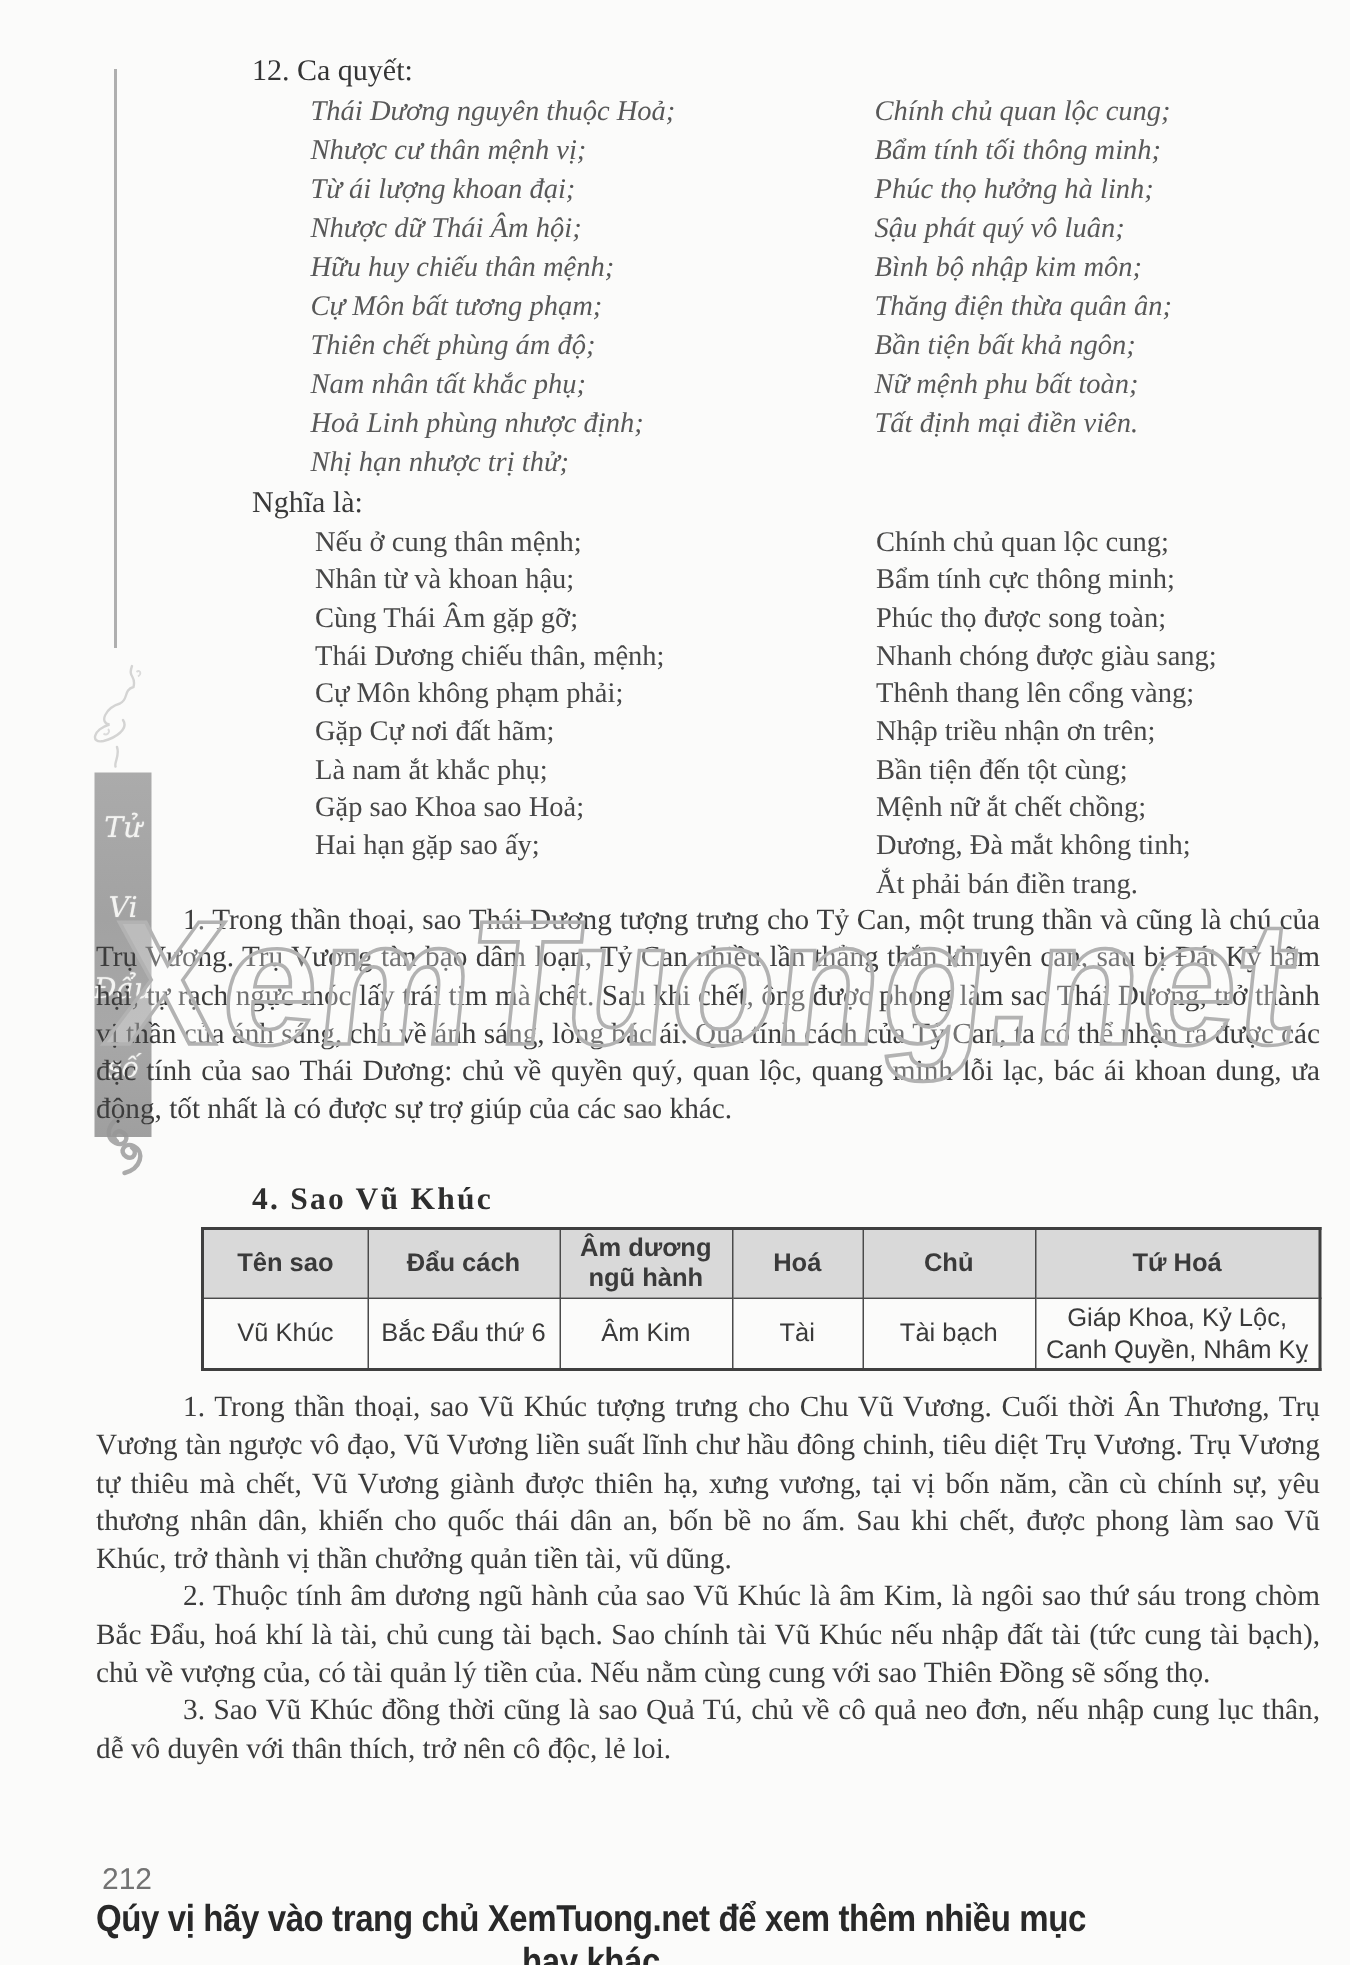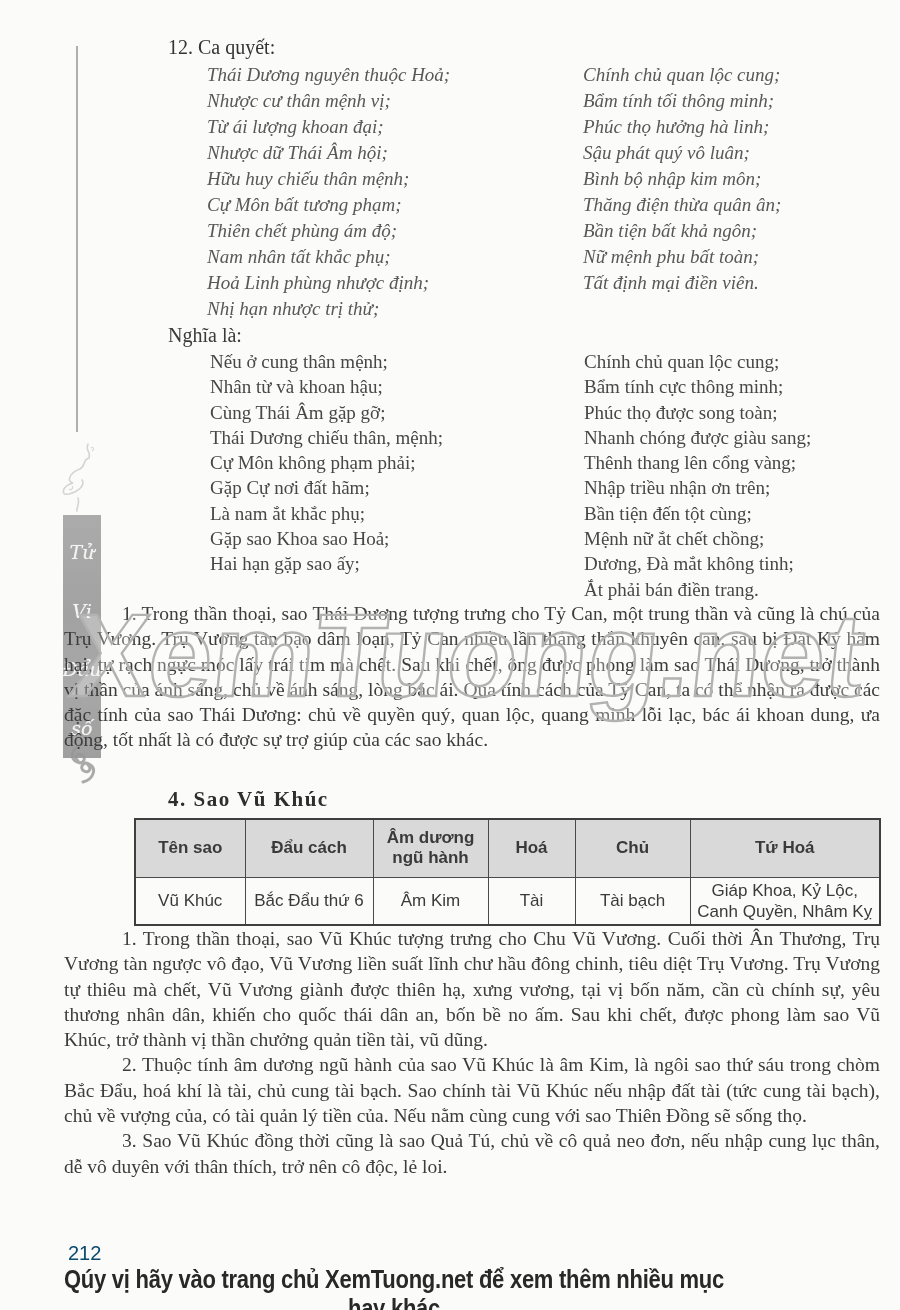--- a/index.html
+++ b/index.html
@@ -9,21 +9,21 @@
     background:#fbfbfa; overflow:hidden;
     font-family:"Liberation Serif", serif; color:#3d3d3d;
   }
   
   .binding-line { position:absolute; left:76px; top:46px; width:2px; height:386px;
     background:#9c9c9c; opacity:.8; }
   .ink-smudge { position:absolute; left:58px; top:436px; width:48px; height:78px; opacity:.55; }
   .sidebar-bar { position:absolute; left:63px; top:515px; width:38px; height:243px;
     background:linear-gradient(180deg,#ababab,#a2a2a2 40%,#a8a8a8 70%,#9f9f9f);
     display:flex; flex-direction:column; align-items:center; justify-content:space-between;
-    padding:28px 0 20px 0; }
+    padding:28px 0 36px 0; }
   .sidebar-bar span { color:#f4f4f2; font-style:italic; font-size:19px; line-height:1;
     font-family:"DejaVu Serif", serif; text-shadow:0 0 1px rgba(255,255,255,.5); }
   .sidebar-ornament { position:absolute; left:66px; top:742px; width:34px; height:42px; opacity:.8; }
 
   
   .h-caquyet { position:absolute; left:168px; top:36px; font-size:20px; color:#343434; }
   .verse-col { position:absolute; top:62px; font-style:italic; font-size:19px;
     line-height:26px; color:#585858; white-space:nowrap; }
   .verse-col.left  { left:207px; }
   .verse-col.right { left:583px; }
@@ -41,32 +41,32 @@
   #paras-vukhuc   { top:926px; }
 
   
   .h-vukhuc { position:absolute; left:168px; top:787px; font-size:21px; font-weight:bold;
     letter-spacing:1.5px; color:#2e2e2e; }
   .star-table { position:absolute; left:134px; top:818px; width:745px;
     border-collapse:collapse; table-layout:fixed;
     font-family:"Liberation Sans", sans-serif; font-size:17px; color:#3a3a3a; }
   .star-table th, .star-table td { border:1.5px solid #4a4a4a; text-align:center;
     vertical-align:middle; padding:2px 3px; }
-  .star-table thead tr { height:58px; }
+  .star-table thead tr { height:46px; }
   .star-table tbody tr { height:47px; }
   .star-table th { background:#d9d9d9; font-weight:bold; line-height:20px; }
   .star-table td { line-height:21px; }
   .star-table { border:2px solid #3f3f3f; }
 
   
   .watermark { position:absolute; left:66px; top:580px; pointer-events:none; }
 
   
   .page-number { position:absolute; left:68px; top:1242px;
-    font-family:"Liberation Sans", sans-serif; font-size:20px; color:#0c4a6e; }
+    font-family:"Liberation Sans", sans-serif; font-size:20px; color:#737373; }
   .footer-line { position:absolute; left:0; top:1265px; width:788px; text-align:center; }
   .footer-line span { display:inline-block; font-family:"Liberation Sans", sans-serif;
     font-weight:700; font-size:25px; color:#282828; transform:scaleX(.88);
     transform-origin:center; letter-spacing:-.3px; }
 </style>
 </head>
 <body>
 
 <div class="page">
 

